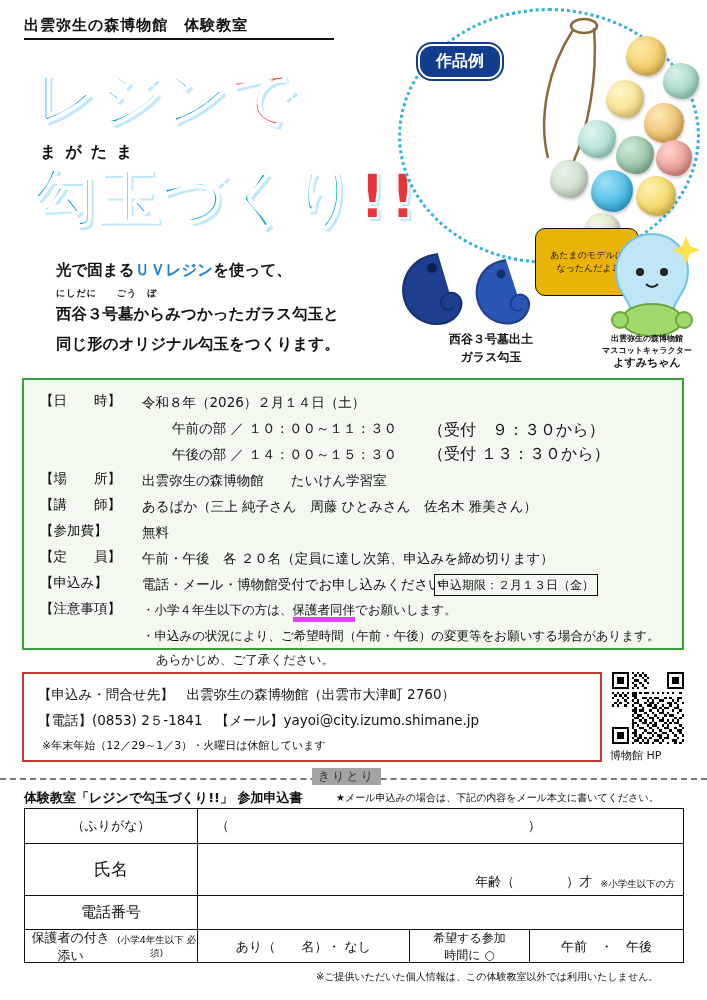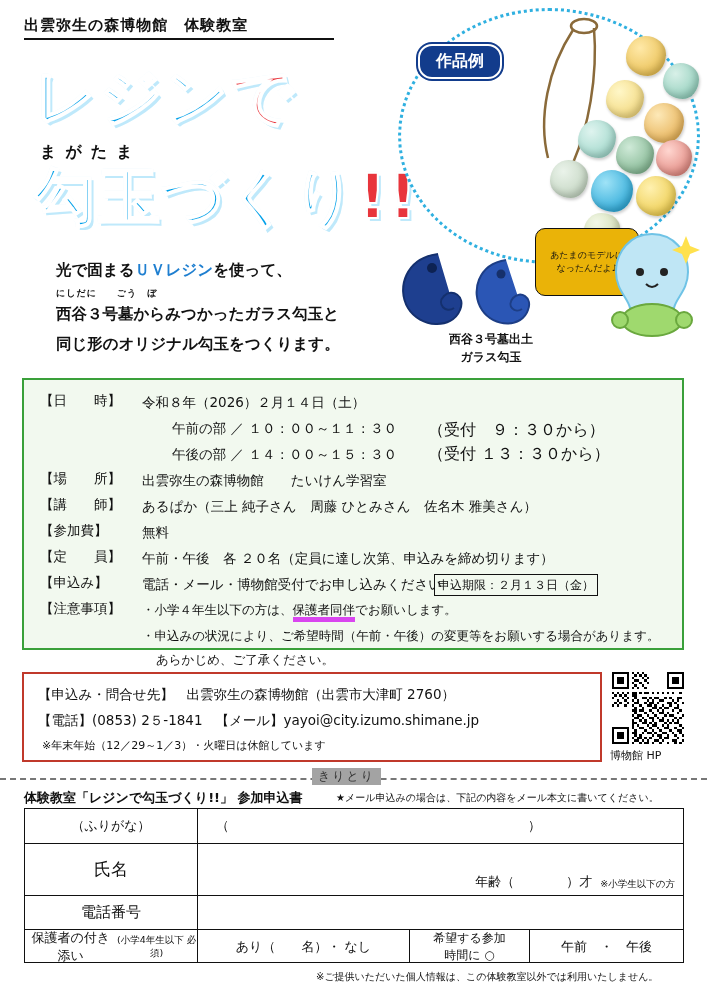--- a/index.html
+++ b/index.html
@@ -213,20 +213,25 @@
   <svg style="position:absolute;left:600px;top:228px;" width="100" height="110">
     <path d="M52 6 C30 6 16 24 16 44 C16 62 28 70 30 80 L74 80 C76 70 88 62 88 44 C88 24 74 6 52 6 Z" fill="#bfe6f5" stroke="#6fc3e6" stroke-width="2"></path>
     <circle cx="40" cy="44" r="4" fill="#222"></circle>
     <circle cx="64" cy="44" r="4" fill="#222"></circle>
     <path d="M46 56 q6 6 12 0" stroke="#222" stroke-width="2" fill="none"></path>
     <ellipse cx="52" cy="92" rx="30" ry="16" fill="#9fd96e" stroke="#6aa83e" stroke-width="2"></ellipse>
     <circle cx="20" cy="92" r="8" fill="#9fd96e" stroke="#6aa83e" stroke-width="2"></circle>
     <circle cx="84" cy="92" r="8" fill="#9fd96e" stroke="#6aa83e" stroke-width="2"></circle>
     <path d="M86 8 l4 10 10 4 -10 4 -4 10 -4 -10 -10 -4 10 -4 z" fill="#ffe14d"></path>
   </svg>
+  <div class="mascot-cap">
+    <div>出雲弥生の森博物館</div>
+    <div>マスコットキャラクター</div>
+    <div class="big">よすみちゃん</div>
+  </div>
 
   <div class="infobox"></div>
 
   <div class="lbl" style="left:40px;top:392px;">【日　　時】</div>
   <div class="inforow" style="left:142px;top:392px;">令和８年（2026）２月１４日（土）</div>
   <div class="inforow" style="left:172px;top:418px;">午前の部 ／ １０：００～１１：３０</div>
   <div class="inforow" style="left:428px;top:420px;font-size:16px;">（受付　９：３０から）</div>
   <div class="inforow" style="left:172px;top:444px;">午後の部 ／ １４：００～１５：３０</div>
   <div class="inforow" style="left:428px;top:444px;font-size:16px;">（受付 １３：３０から）</div>
 

